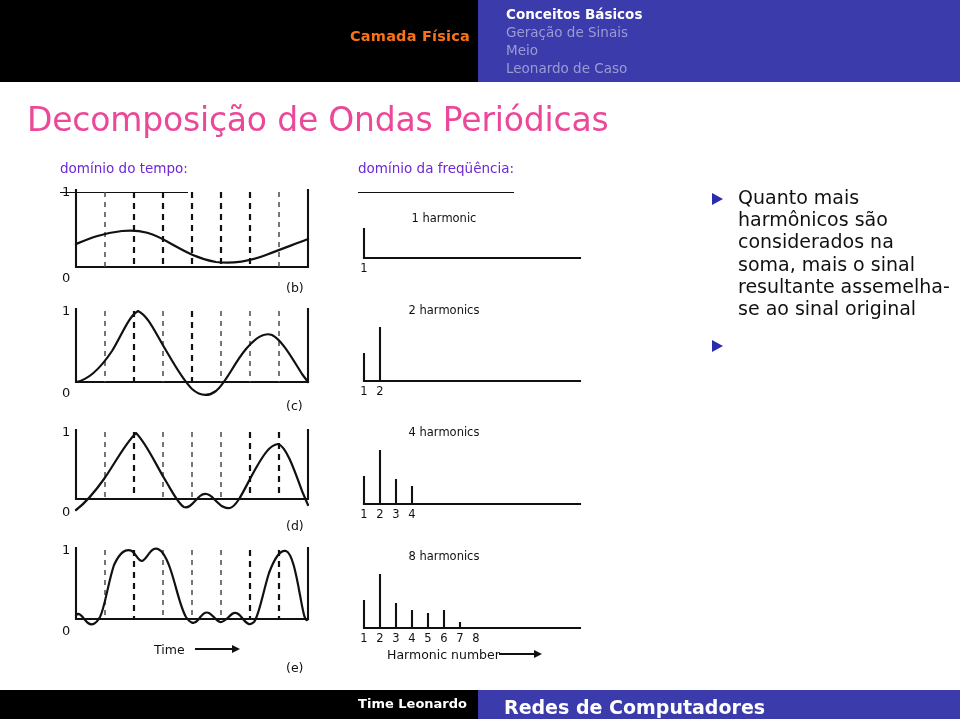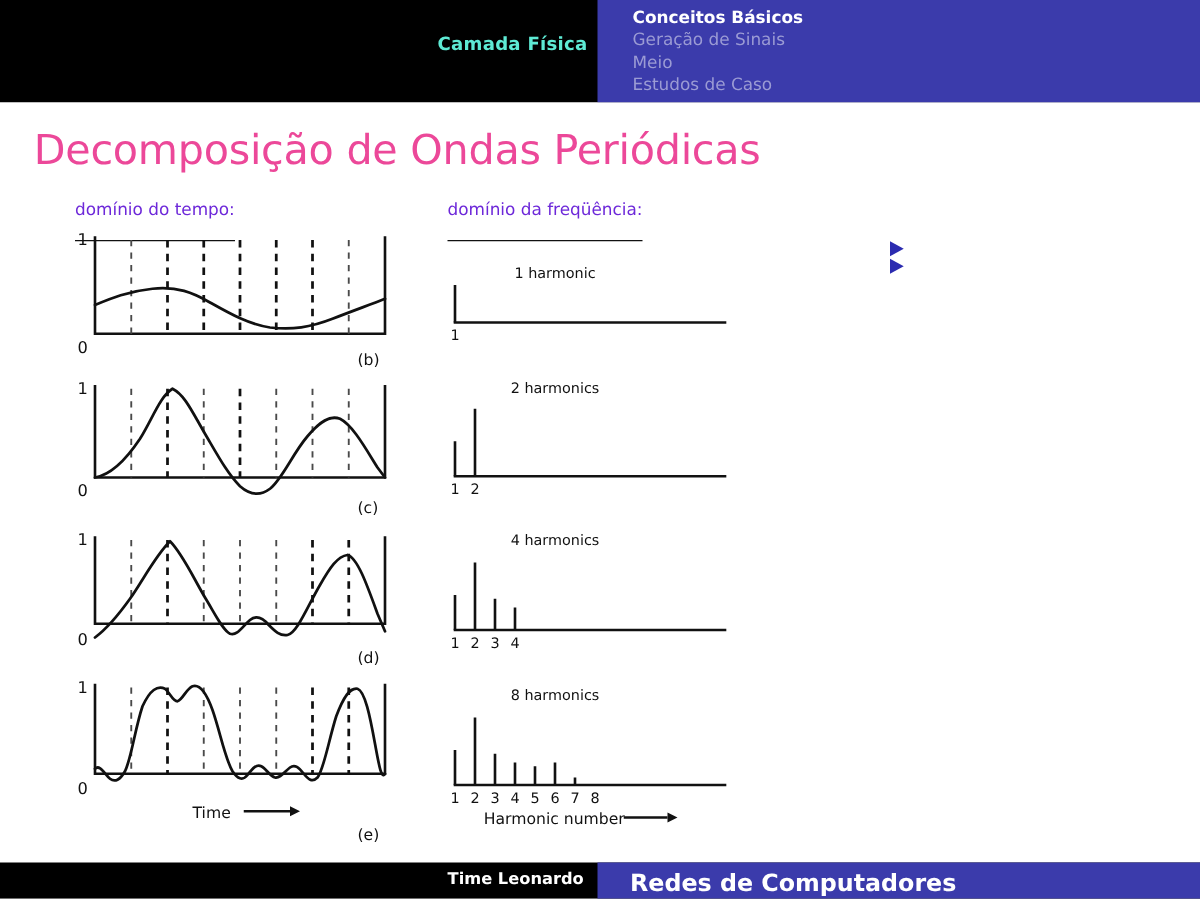--- a/index.html
+++ b/index.html
@@ -11,21 +11,21 @@
     position:relative;
   }
 
   
   #header{
     position:absolute;left:0;top:0;width:960px;height:82px;
     background:#000000;
   }
   #header-title{
     position:absolute;right:490px;top:28px;
-    color:#5eead4;font-size:14.5px;font-weight:bold;
+    color:#f97316;font-size:14.5px;font-weight:bold;
     letter-spacing:0.2px;white-space:nowrap;
   }
   #header-nav{
     position:absolute;left:478px;top:0;width:526px;height:82px;
     background:#3b3bab;
   }
   .nav-item{
     position:absolute;left:28px;
     font-size:13.5px;white-space:nowrap;line-height:1;
   }
@@ -112,21 +112,21 @@
 </style>
 </head>
 <body>
 
 <div id="header">
   <div id="header-title">Camada Física</div>
   <div id="header-nav">
     <div class="nav-item active" id="nav0">Conceitos Básicos</div>
     <div class="nav-item dim" id="nav1">Geração de Sinais</div>
     <div class="nav-item dim" id="nav2">Meio</div>
-    <div class="nav-item dim" id="nav3">Estudos de Caso</div>
+    <div class="nav-item dim" id="nav3">Leonardo de Caso</div>
   </div>
 </div>
 <div id="header-rule"></div>
 
 <div id="slide-title">Decomposição de Ondas Periódicas</div>
 
 <div class="domain-label" id="label-time">domínio do tempo:</div>
 <div class="domain-label" id="label-freq">domínio da freqüência:</div>
 
 <div id="fig-time">
@@ -262,20 +262,21 @@
         <line x1="147" y1="466" x2="182" y2="466" stroke="#111" stroke-width="2"></line>
         <path d="M182 462 L190 466 L182 470 Z" fill="#111"></path>
       </g>
     </g>
   </svg>
 </div>
 
 <div id="bullets">
   <div class="bullet">
     <span class="bullet-marker"></span>
+    <span class="bullet-text">Quanto mais harmônicos são considerados na soma, mais o sinal resultante assemelha-se ao sinal original</span>
   </div>
   <div class="bullet">
     <span class="bullet-marker"></span>
   </div>
 </div>
 
 <div id="footer">
   <div id="footer-blue"></div>
   <div id="footer-author">Time Leonardo</div>
   <div id="footer-course">Redes de Computadores</div>

